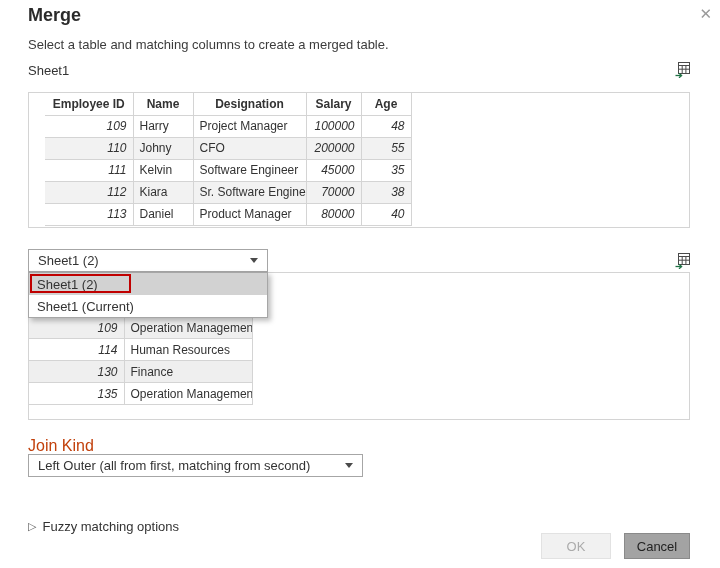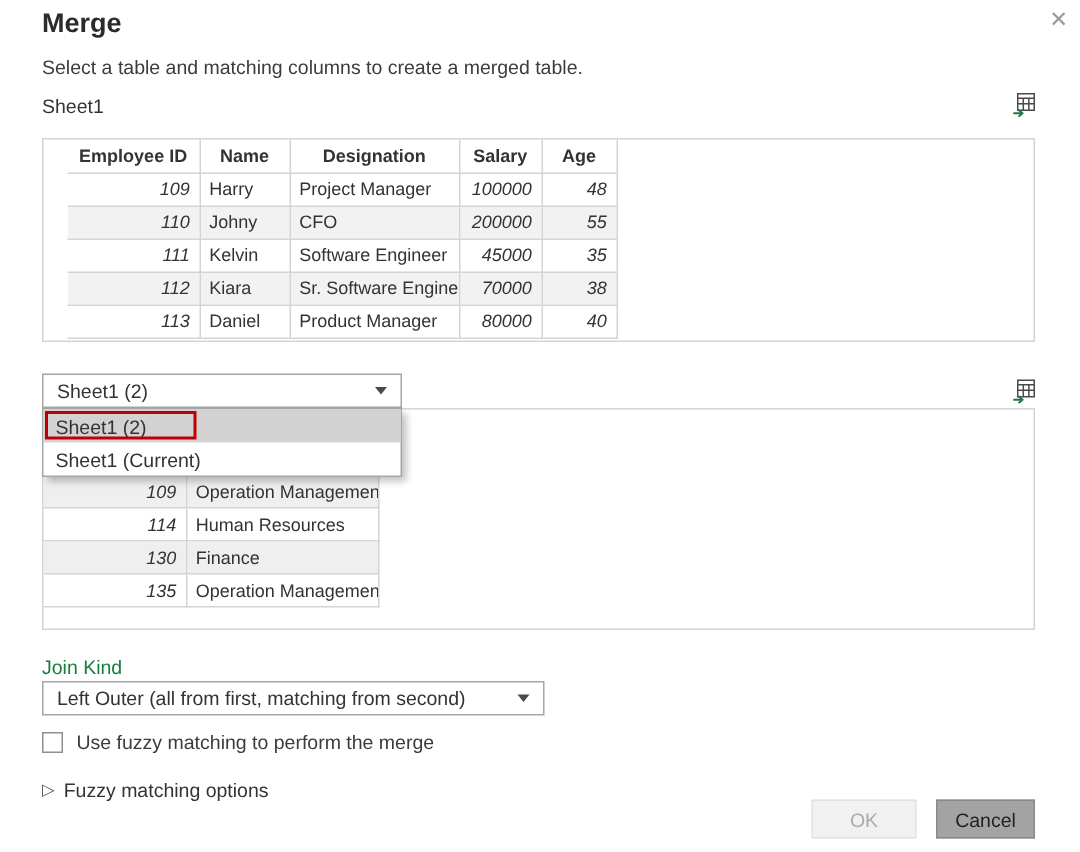--- a/index.html
+++ b/index.html
@@ -33,21 +33,21 @@
   .select { position:absolute; height:23px; border:1px solid #a6a6a6; background:#fff; display:flex; align-items:center; justify-content:space-between; padding:0 9px; font-size:13px; color:#333; cursor:pointer; }
   .sheet-select { left:28px; top:249px; width:240px; }
   .join-select { left:28px; top:454px; width:335px;gap:30px; }
   .arrow { width:0; height:0; border-left:4px solid transparent; border-right:4px solid transparent; border-top:5px solid #4a4a4a; flex:0 0 auto; }
 
   .popup { position:absolute; left:28px; top:272px; width:240px; background:#fff; border:1px solid #a6a6a6; box-shadow:3px 3px 5px rgba(0,0,0,0.25); z-index:5; }
   .popup-item { height:22px; display:flex; align-items:center; padding:0 8px; font-size:13px; color:#333; position:relative; cursor:pointer; }
   .popup-item.selected { background:var(--selected-item-bg,#d2d2d2); }
   .red-box { position:absolute; left:1px; top:1px; width:101px; height:19px; border:2px solid var(--annotation-red,#C00000); pointer-events:none; }
 
-  .join-label { position:absolute; left:28px; top:437px; font-size:13px; color:#15803d; }
+  .join-label { position:absolute; left:28px; top:437px; font-size:16px; color:#c2410c; }
 
   .fuzzy-row { position:absolute; left:28px; top:487px; display:flex; align-items:center; gap:9px; }
   .checkbox { width:14px; height:14px; border:1px solid #8f8f8f; background:#fff; display:inline-block; cursor:pointer; }
   .fuzzy-label { font-size:13px; color:#3c3c3c; }
 
   .expander { position:absolute; left:28px; top:519px; display:flex; align-items:center; gap:6px; font-size:13px; color:#333; cursor:pointer; }
   .tri { font-size:11px; color:#555; }
 
   .btn { position:absolute; height:26px; font-size:13px; font-family:inherit; text-align:center; }
   .btn.ok { left:541px; top:533px; width:70px; background:#f1f1f1; border:1px solid #e2e2e2; color:#ababab; }
@@ -190,24 +190,20 @@
     </div>
   </div>
 
   <div class="join-label">Join Kind</div>
 
   <div class="select join-select">
     <span>Left Outer (all from first, matching from second)</span>
     <span class="arrow"></span>
   </div>
 
-  <div class="fuzzy-row">
-    <span class="checkbox"></span>
-    <span class="fuzzy-label">Use fuzzy matching to perform the merge</span>
-  </div>
 
   <div class="expander">
     <span class="tri">▷</span>
     <span>Fuzzy matching options</span>
   </div>
 
   <button class="btn ok" disabled="">OK</button>
   <button class="btn cancel">Cancel</button>
 
 </div>

